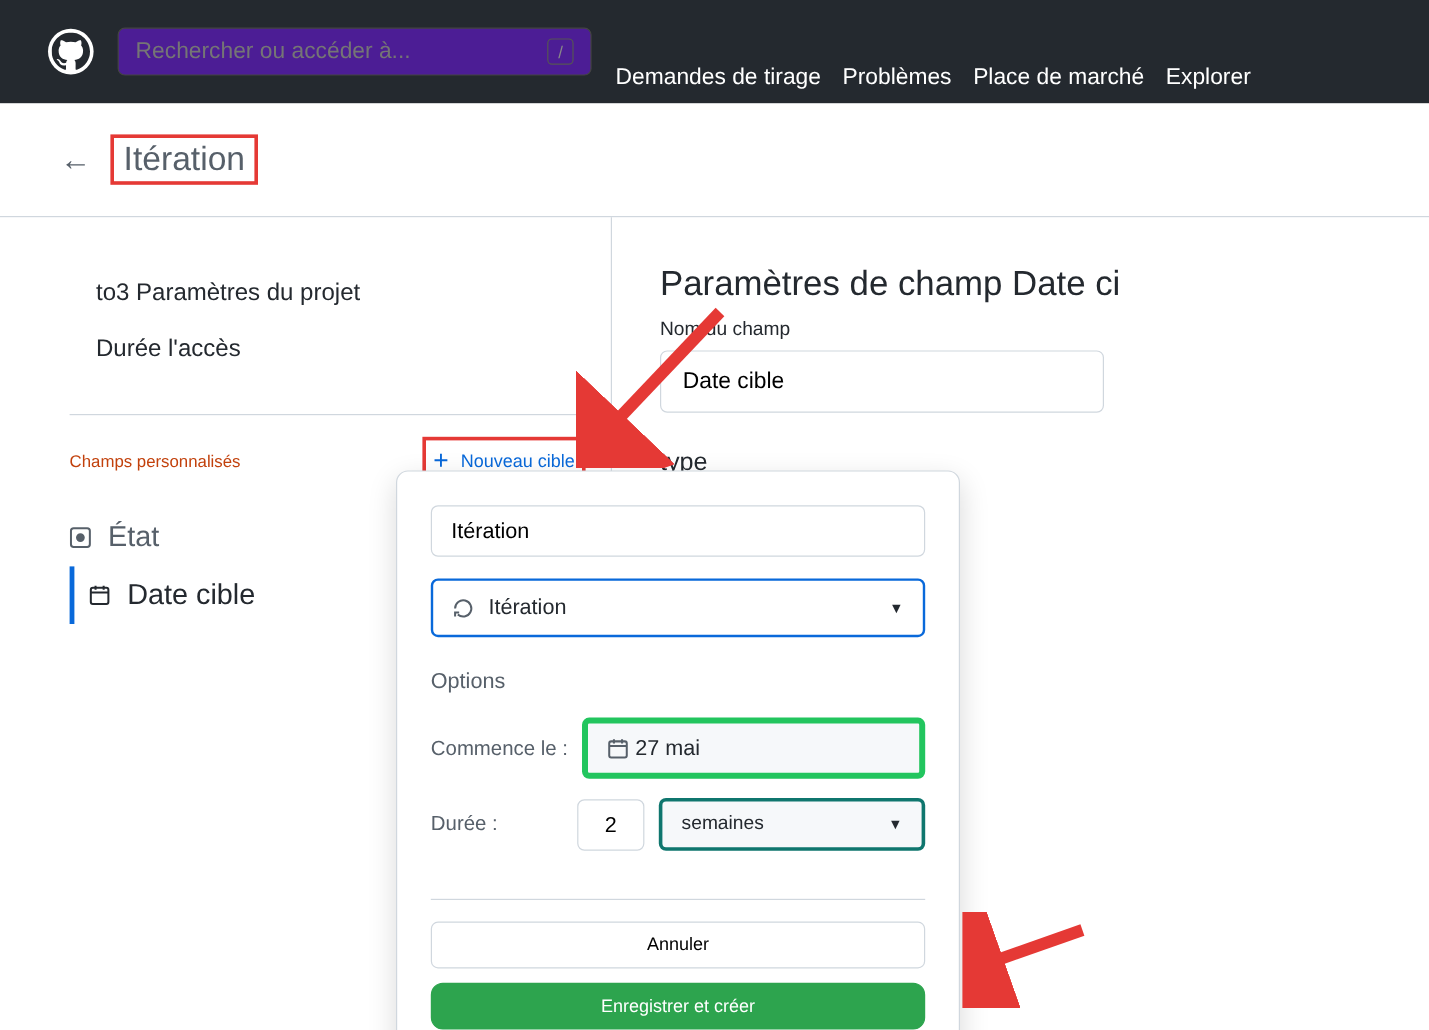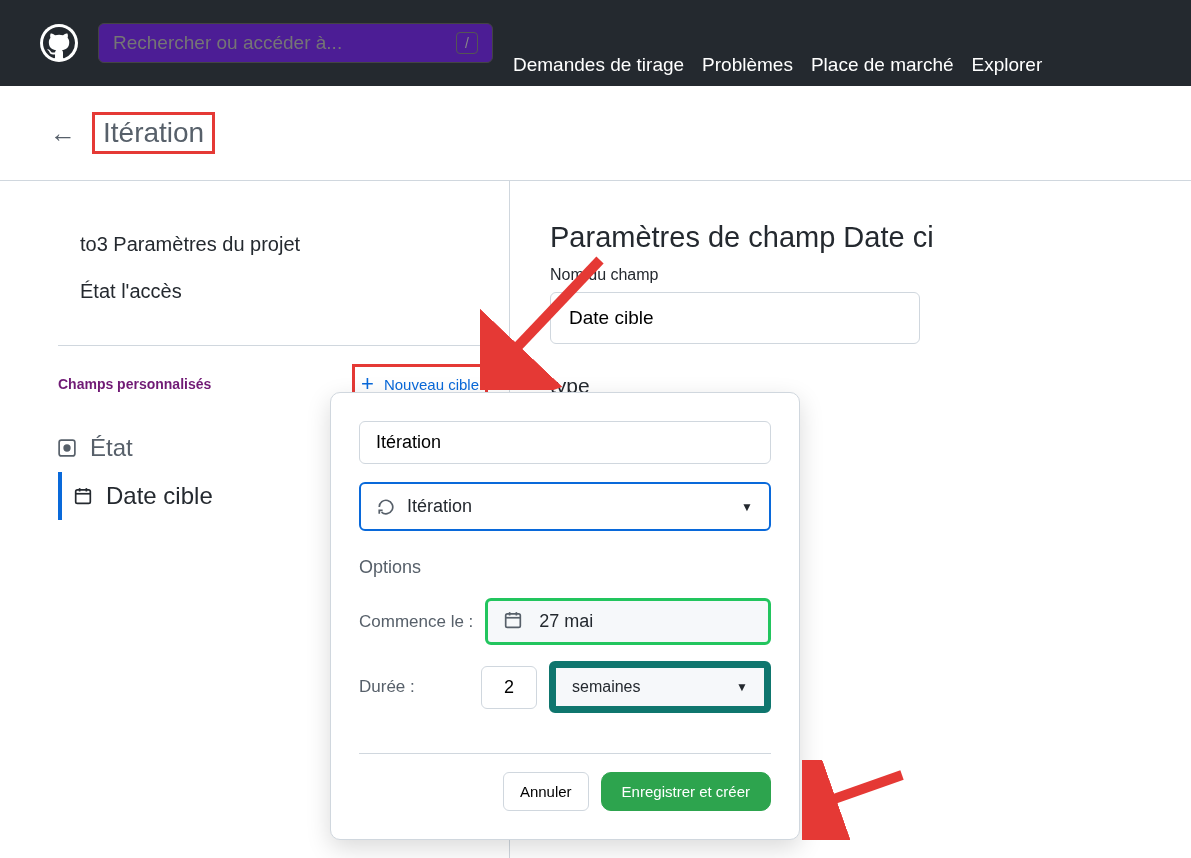--- a/index.html
+++ b/index.html
@@ -16,21 +16,21 @@
     
     .page-header { padding: 26px 50px; border-bottom: 1px solid #d0d7de; display: flex; align-items: center; gap: 16px; }
     .back-arrow { font-size: 26px; color: #57606a; cursor: pointer; }
     .page-title { font-size: 28px; font-weight: 400; color: #57606a; }
     .red-box-title { border: 3px solid #e53935; padding: 2px 8px; }
     
     .content { display: flex; }
     .sidebar { width: 510px; padding: 40px 0 40px 58px; border-right: 1px solid #d0d7de; min-height: 700px; }
     .sidebar-item { font-size: 20px; color: #24292f; padding: 12px 0; cursor: pointer; margin-left: 22px; }
     .sidebar-section { display: flex; justify-content: space-between; align-items: center; margin-top: 30px; padding-top: 18px; border-top: 1px solid #d0d7de; width: 430px; }
-    .sidebar-section-label { font-size: 14px; color: #701a75; font-weight: bold; }
+    .sidebar-section-label { font-size: 14px; color: #c2410c; }
     .new-field-btn { display: flex; align-items: center; gap: 10px; color: #0969da; font-size: 15px; cursor: pointer; padding: 6px 10px; }
     .red-box-button { border: 3px solid #e53935; padding: 4px 6px; }
     .plus-icon { font-size: 22px; font-weight: 400; }
     .field-item { display: flex; align-items: center; gap: 14px; font-size: 24px; padding: 10px 0; cursor: pointer; color: #57606a; width: 430px; }
     .field-item.active { border-left: 4px solid #0969da; padding-left: 12px; color: #24292f; font-weight: 500; }
     .field-icon { width: 18px; height: 18px; display: inline-flex; align-items: center; justify-content: center; }
     
     .main-panel { padding: 40px 0 40px 40px; flex: 1; }
     .panel-title { font-size: 29px; font-weight: 400; margin-bottom: 12px; }
     .field-label { font-size: 16px; color: #24292f; margin-bottom: 8px; display: block; }
@@ -39,24 +39,24 @@
     .type-badge { display: inline-flex; align-items: center; gap: 8px; padding: 10px 18px; border: 1px solid #d0d7de; border-radius: 6px; background: #f6f8fa; font-size: 19px; font-weight: 600; }
     
     .modal { position: absolute; top: 392px; left: 330px; width: 470px; background: #fff; border: 1px solid #d0d7de; border-radius: 10px; box-shadow: 0 8px 24px rgba(0,0,0,0.15); padding: 28px; }
     .modal input.text-input { width: 100%; margin-bottom: 18px; font-size: 18px; padding: 10px 16px; }
     .dropdown { display: flex; align-items: center; justify-content: space-between; width: 100%; padding: 12px 16px; border: 2px solid #0969da; border-radius: 6px; font-size: 18px; cursor: pointer; margin-bottom: 26px; }
     .dropdown-left { display: flex; align-items: center; gap: 12px; }
     .caret-down { font-size: 12px; }
     .options-label { font-size: 18px; color: #57606a; margin-bottom: 20px; }
     .option-row { display: flex; align-items: center; gap: 12px; margin-bottom: 16px; }
     .option-row-label { font-size: 17px; color: #57606a; min-width: 110px; }
-    .date-box { display: flex; gap: 17px; padding: 10px 16px; border: 3px solid #22c55e; border-radius: 6px; background: #f6f8fa; font-size: 18px; flex: 1; }
+    .date-box { display: flex; align-items: center; gap: 5px; padding: 10px 16px; border: 5px solid #22c55e; border-radius: 6px; background: #f6f8fa; font-size: 18px; flex: 1; }
     .num-input { width: 56px; padding: 10px; text-align: center; border: 1px solid #d0d7de; border-radius: 6px; font-size: 18px; }
-    .unit-select { flex: 1; padding: 10px 16px; border: 7px solid #0f766e; border-radius: 6px; background: #f6f8fa; font-size: 16px; display: flex; justify-content: space-between; align-items: center; cursor: pointer; }
-    .modal-footer { display: flex; justify-content: flex-end; gap: 12px; margin-top: 40px; border-top: 1px solid #d0d7de; padding-top: 18px; }
+    .unit-select { flex: 1; padding: 10px 16px; border: 3px solid #0f766e; border-radius: 6px; background: #f6f8fa; font-size: 16px; display: flex; justify-content: space-between; align-items: center; cursor: pointer; }
+    .modal-footer { display: flex; justify-content: space-between; gap: 12px; margin-top: 40px; border-top: 1px solid #d0d7de; padding-top: 18px; flex-direction: column; }
     .btn { padding: 10px 16px; border-radius: 6px; font-size: 15px; cursor: pointer; border: 1px solid #d0d7de; background: #fff; }
     .btn-primary { background: #2da44e; color: #fff; border-color: #2da44e; padding: 10px 20px; border-radius: 10px; }
     
     .arrow-annotation { position: absolute; pointer-events: none; }
     .arrow1 { top: 240px; left: 480px; }
     .arrow2 { top: 760px; left: 802px; }
   </style>
 </head>
 <body>
 
@@ -79,21 +79,21 @@
 </div>
 
 <div class="page-header">
   <span class="back-arrow">←</span>
   <span class="page-title red-box-title">Itération</span>
 </div>
 
 <div class="content">
   <div class="sidebar">
     <div class="sidebar-item">to3 Paramètres du projet</div>
-    <div class="sidebar-item">État l'accès</div>
+    <div class="sidebar-item">Durée l'accès</div>
 
     <div class="sidebar-section">
       <span class="sidebar-section-label">Champs personnalisés</span>
       <span class="new-field-btn red-box-button">
         <span class="plus-icon">+</span>
         <span>Nouveau cible</span>
       </span>
     </div>
 
     <div class="field-item" style="margin-top:20px">

